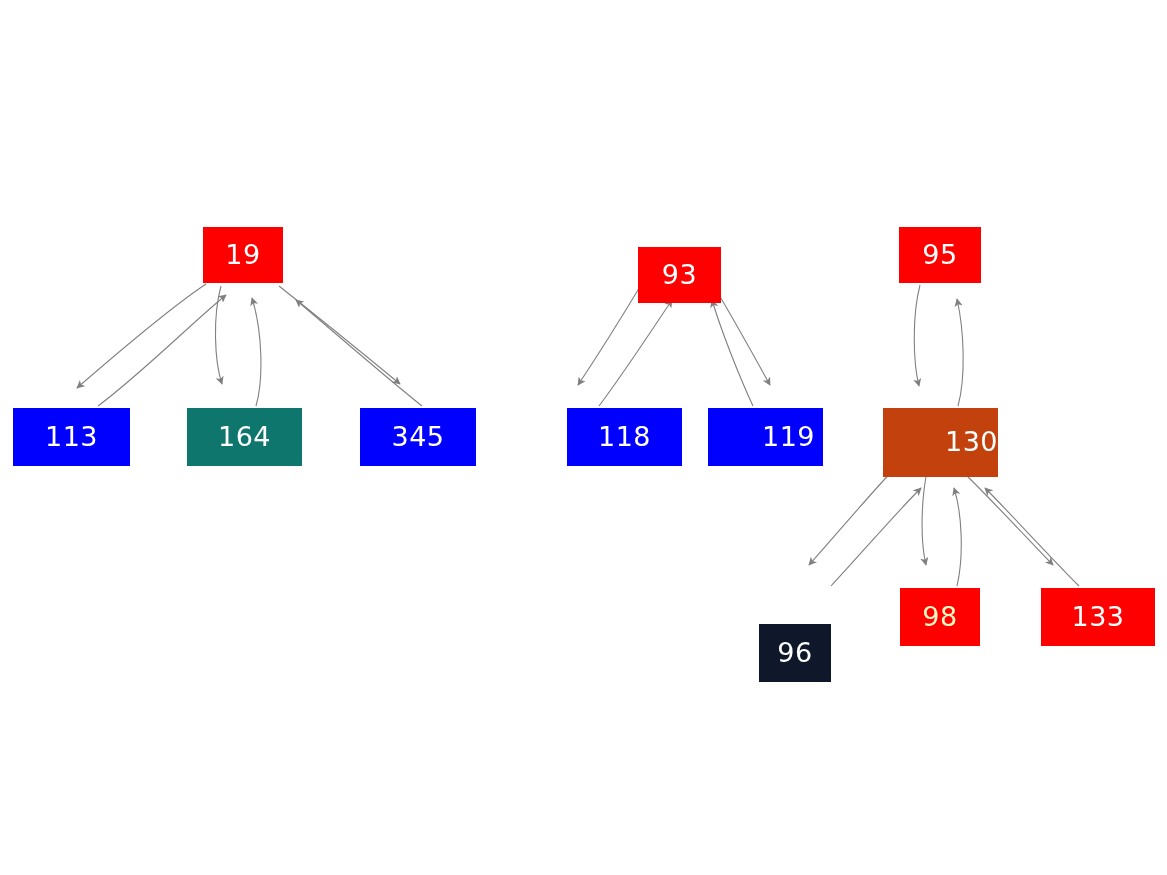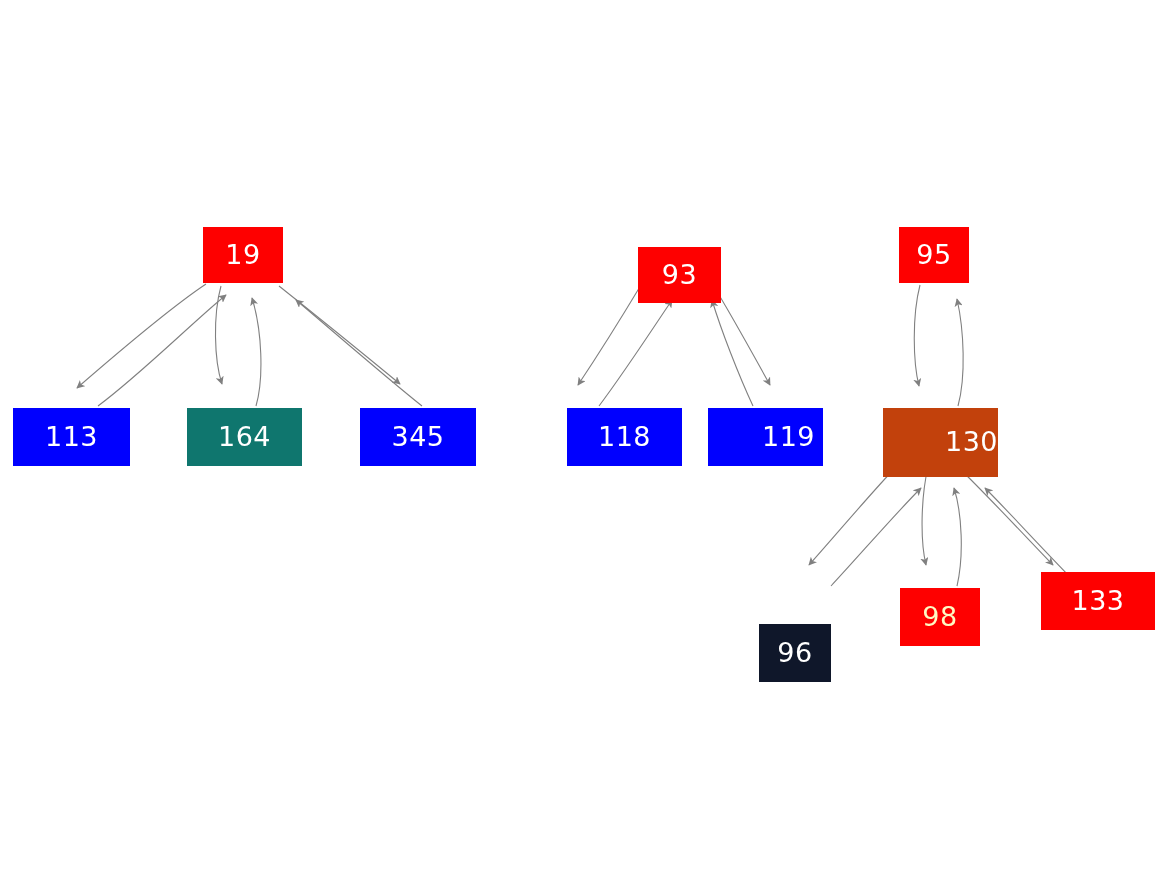--- a/index.html
+++ b/index.html
@@ -88,30 +88,30 @@
       </div>
       <div class="node" style="left: 638px; top: 227px; width: 83px; height: 56px; background: rgb(254, 0, 0); color: rgb(255, 255, 255); margin-top: 20px;">
         <span class="node-label">93</span>
       </div>
       <div class="node" style="left: 535px; top: 408px; width: 115px; height: 58px; background: rgb(0, 0, 255); color: rgb(255, 255, 255); margin-left: 32px;">
         <span class="node-label">118</span>
       </div>
       <div class="node" style="left: 708px; top: 408px; width: 115px; height: 58px; background: rgb(0, 0, 255); color: rgb(255, 255, 255); padding-left: 46px;">
         <span class="node-label">119</span>
       </div>
-      <div class="node" style="left: 899px; top: 227px; width: 70px; height: 56px; background: rgb(254, 0, 0); color: rgb(255, 255, 255);">
+      <div class="node" style="left: 899px; top: 227px; width: 82px; height: 56px; background: rgb(254, 0, 0); color: rgb(255, 255, 255);">
         <span class="node-label">95</span>
       </div>
       <div class="node" style="left: 883px; top: 408px; width: 115px; height: 69px; background: #c2410c; color: rgb(255, 255, 255); justify-content: flex-end;">
         <span class="node-label">130</span>
       </div>
       <div class="node" style="left: 759px; top: 588px; width: 72px; height: 58px; background: #0f172a; color: rgb(255, 255, 255); margin-top: 36px;">
         <span class="node-label">96</span>
       </div>
       <div class="node" style="left: 900px; top: 588px; width: 80px; height: 58px; background: rgb(254, 0, 0); color: #fef9c3;">
         <span class="node-label">98</span>
       </div>
-      <div class="node" style="left: 1041px; top: 572px; width: 114px; height: 58px; background: rgb(254, 0, 0); color: rgb(255, 255, 255);">
+      <div class="node" style="left: 1041px; top: 588px; width: 114px; height: 58px; background: rgb(254, 0, 0); color: rgb(255, 255, 255);">
         <span class="node-label">133</span>
       </div>
     </div>
 
 </div>
 
 </body></html>

